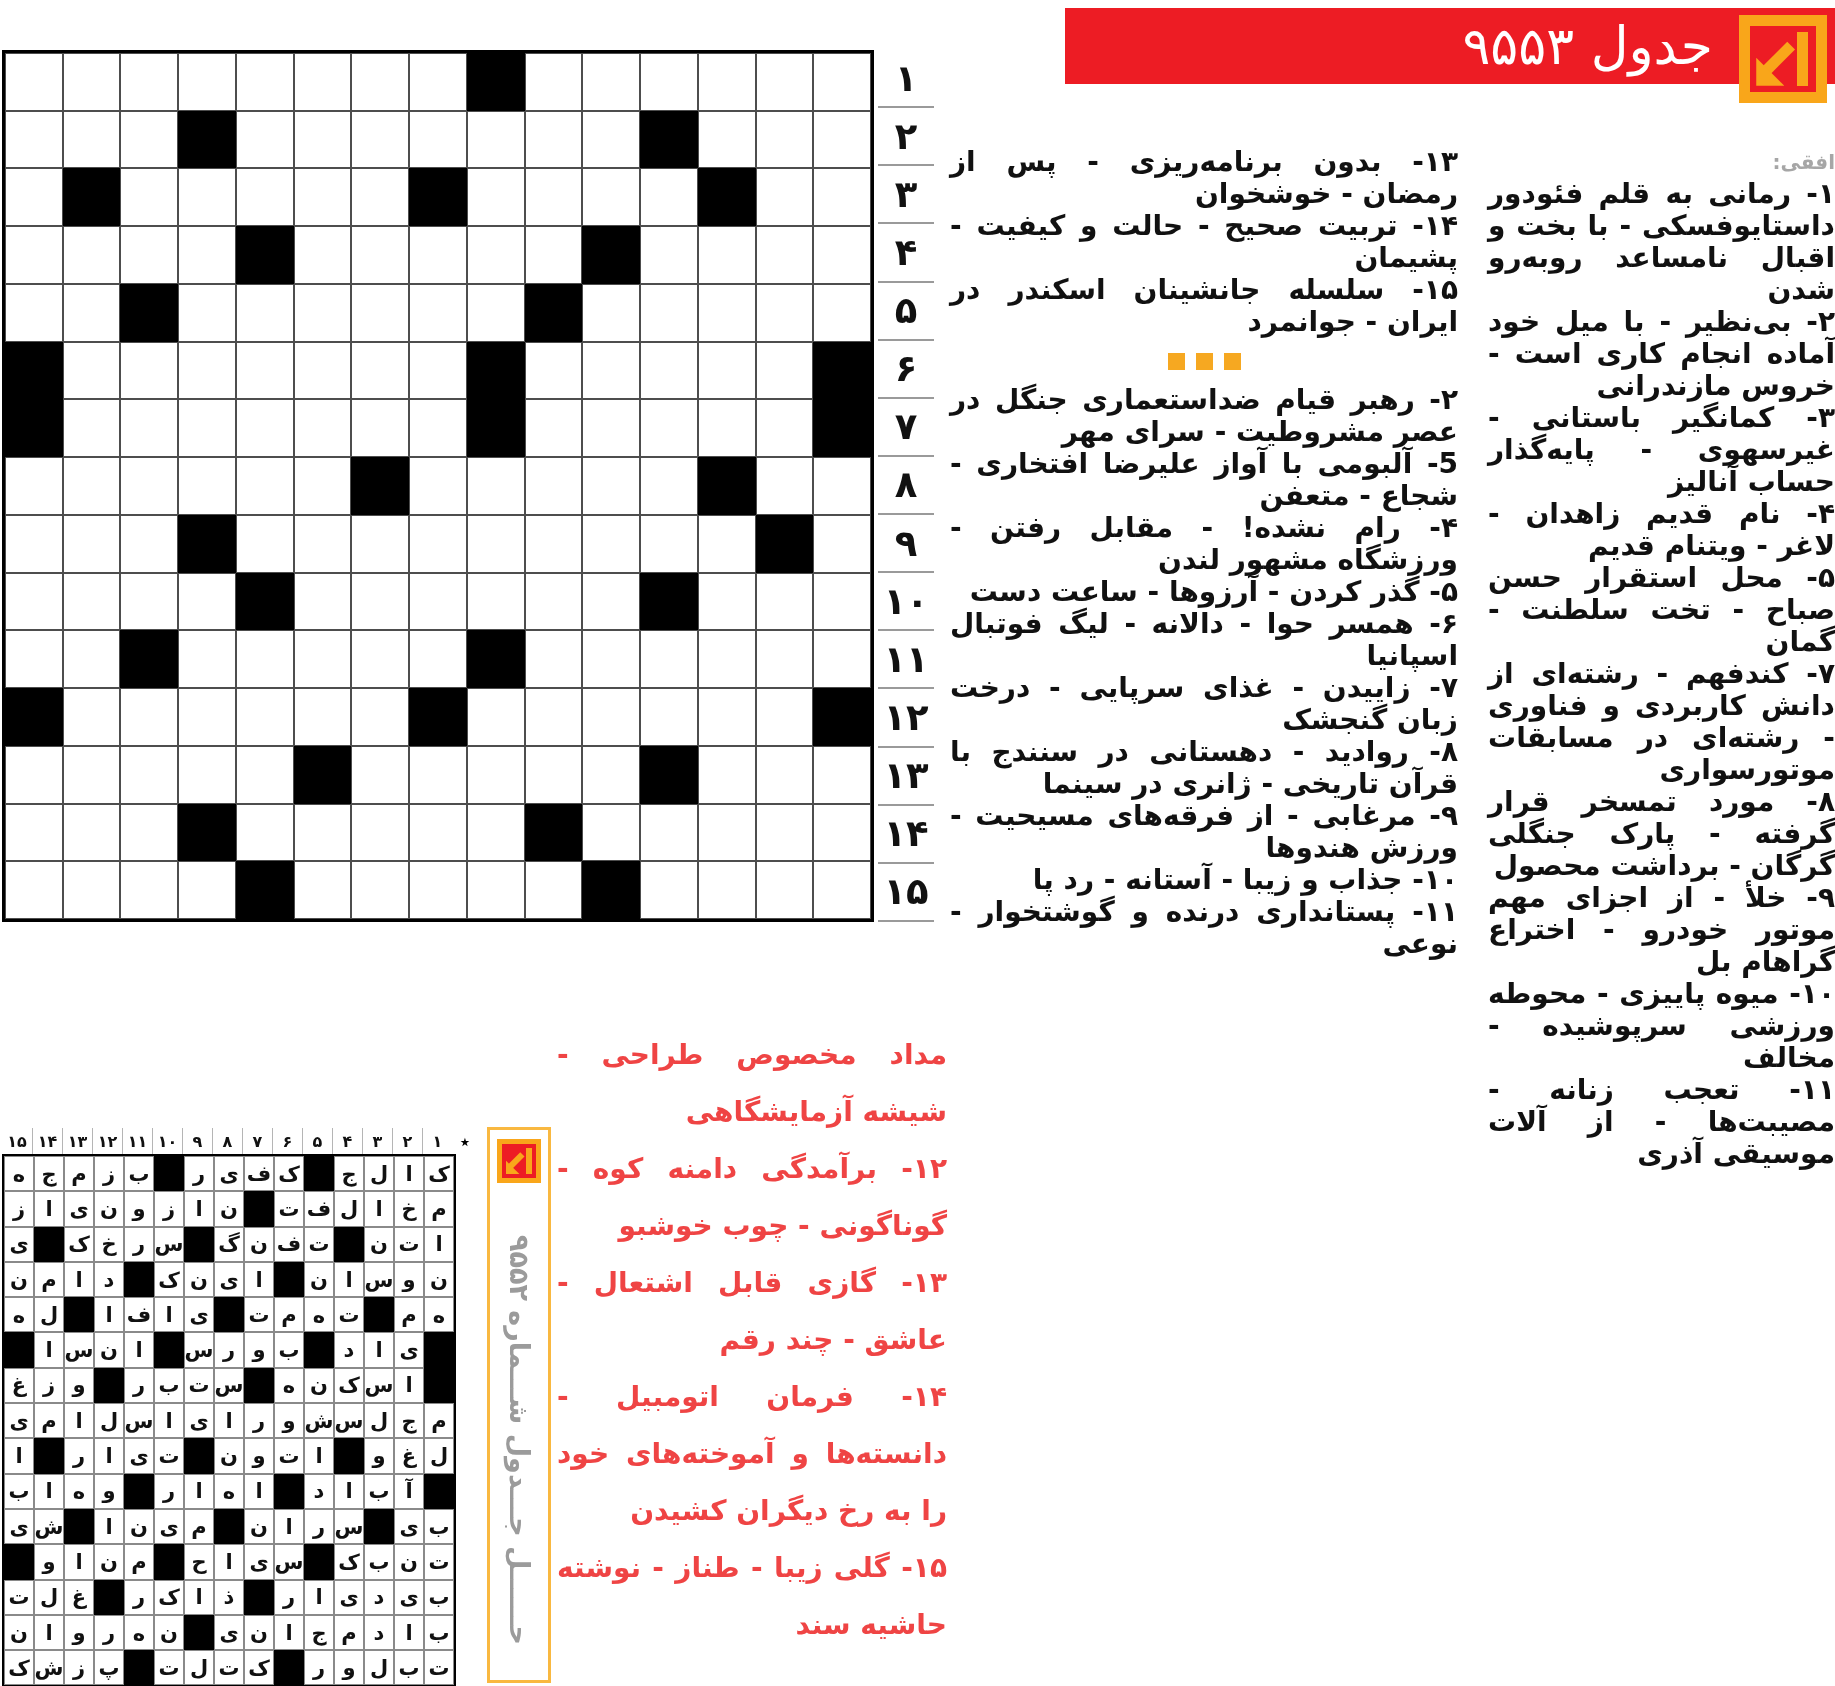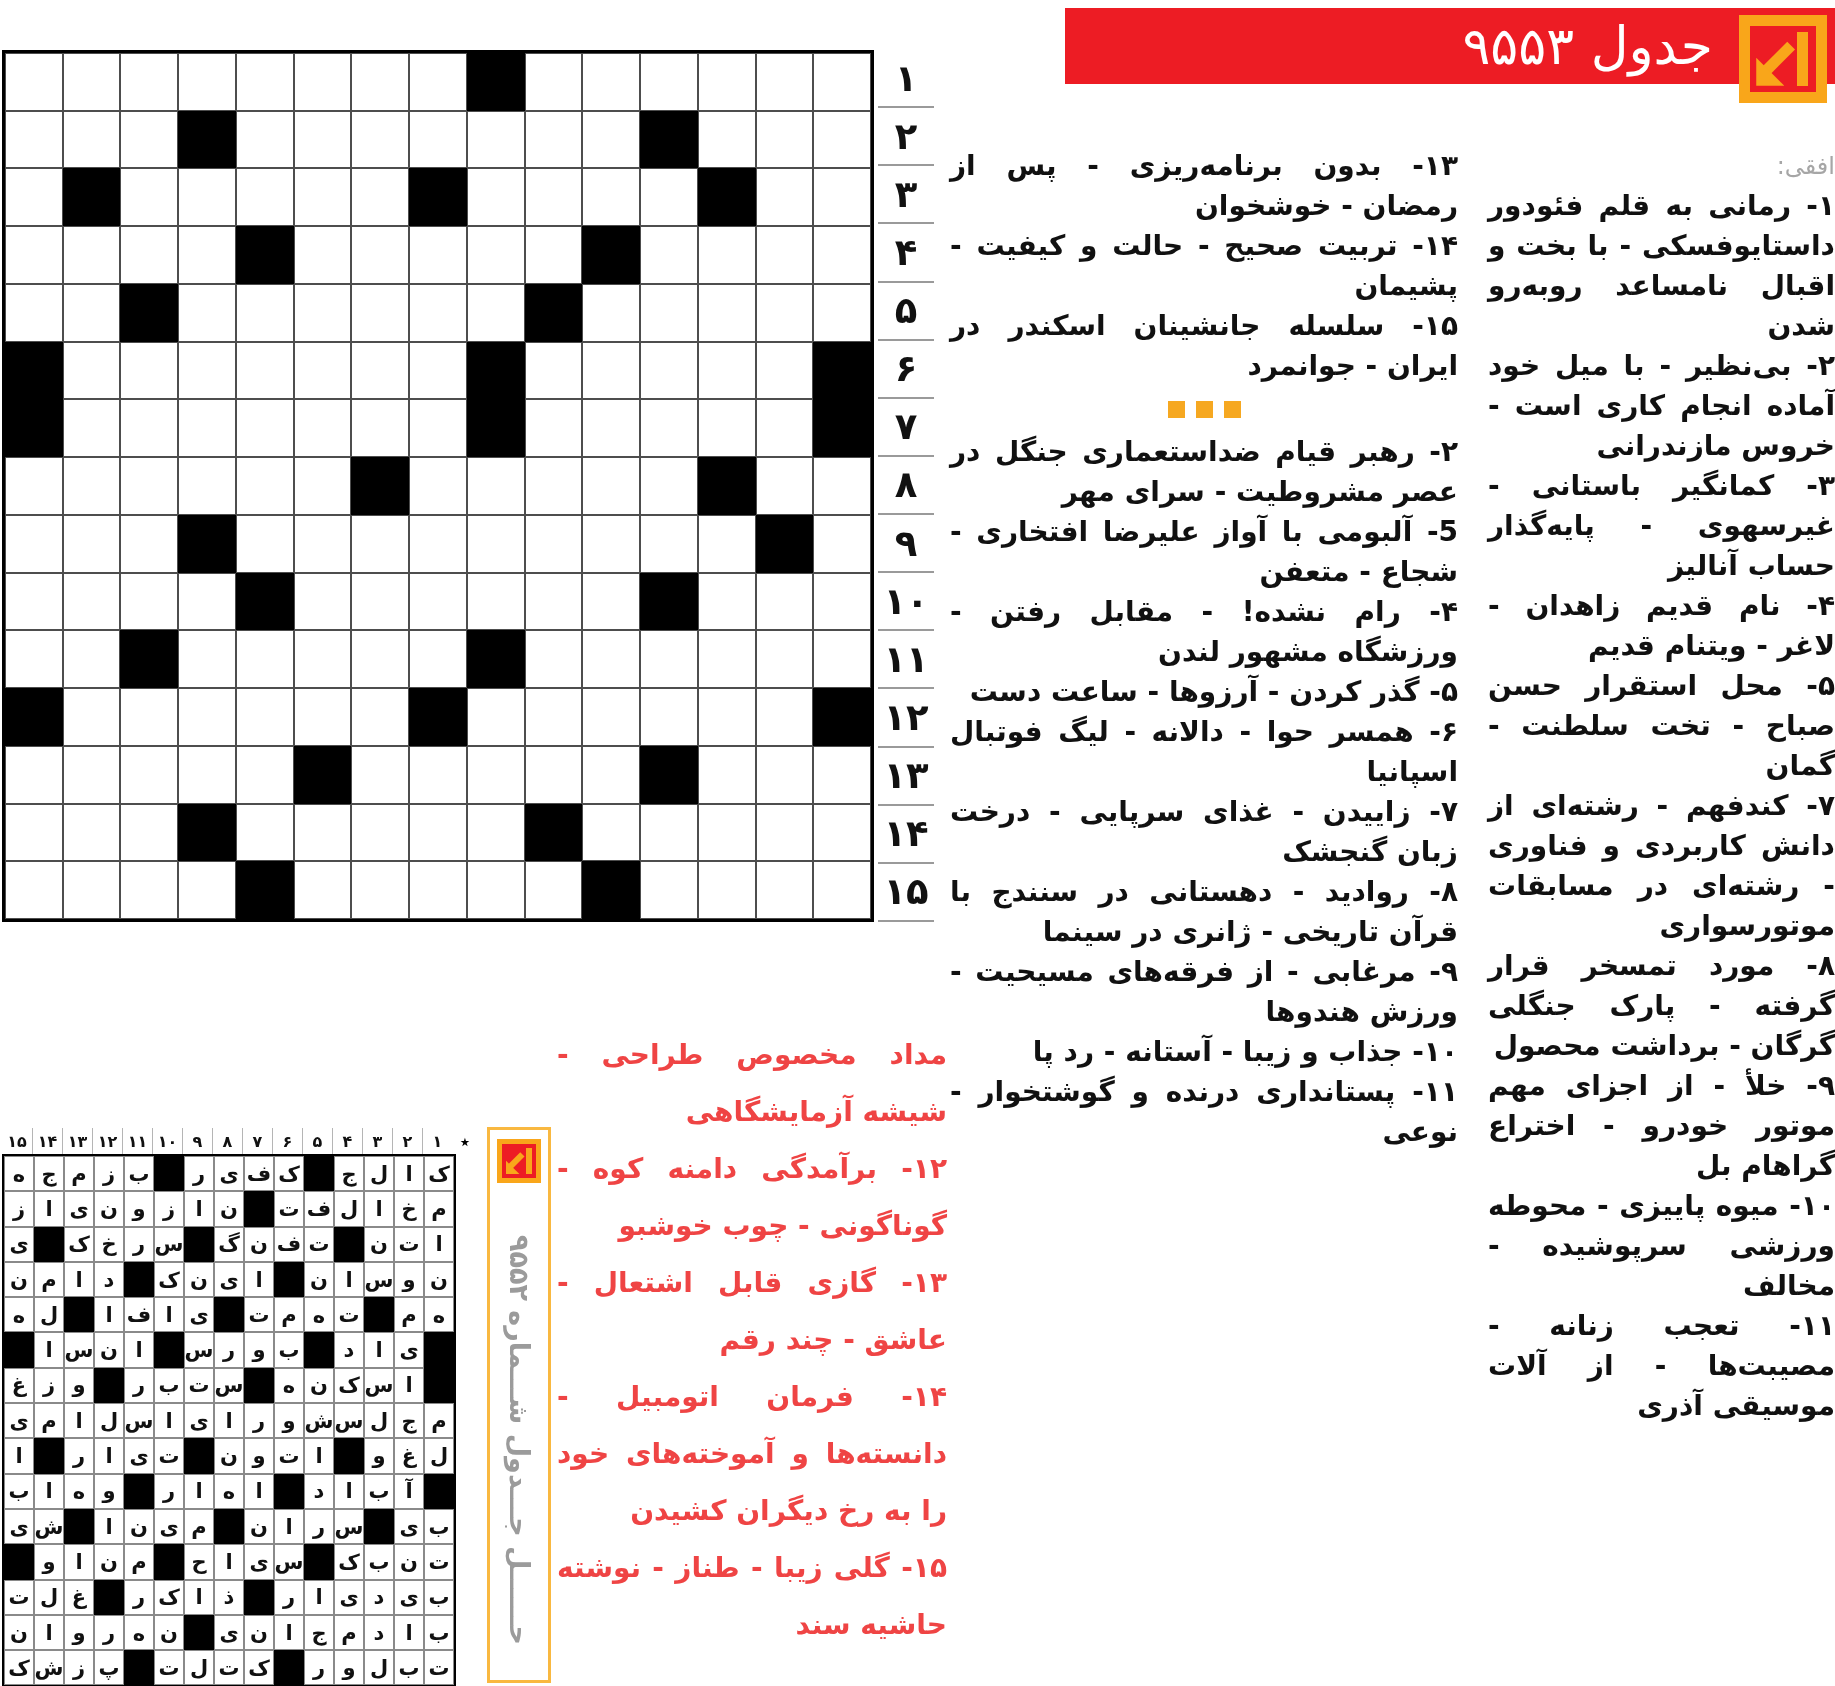--- a/index.html
+++ b/index.html
@@ -30,25 +30,25 @@
   }
   .logo{position:absolute;background:#f9a61a;}
   #banner-logo{right:8px;top:7px;width:88px;height:88px;}
   .logo-inner{position:absolute;left:12%;top:12%;width:76%;height:76%;background:#ed1c24;}
   .glyph-bar{position:absolute;right:12%;top:10%;width:17%;height:80%;background:#f9a61a;}
   .glyph-diag{position:absolute;left:12%;top:42%;width:58%;height:17%;background:#f9a61a;transform:rotate(-45deg);}
   .glyph-tri{position:absolute;left:10%;bottom:10%;width:42%;height:42%;background:#f9a61a;clip-path:polygon(0 0,0 100%,100% 100%);}
   
   .clue-col{
     position:absolute;direction:rtl;text-align:justify;color:#111;
-    font-size:28px;line-height:40px;font-weight:bold;
+    font-size:28px;line-height:32px;font-weight:bold;
   }
   #clues-right{left:1488px;top:146px;width:347px;}
   #clues-mid{left:950px;top:146px;width:508px;}
-  .clue-heading{color:#a6a6a6;font-size:24px;font-weight:normal;margin:0;}
+  .clue-heading{color:#a6a6a6;font-size:20px;font-weight:bold;margin:0;}
   .clue{margin:0;}
   #sep-squares{display:flex;gap:11px;justify-content:center;align-items:center;height:46px;}
   .sq{width:17px;height:17px;background:#f6a821;}
   #down-cont{
     position:absolute;left:557px;top:1026px;width:390px;direction:rtl;
     text-align:justify;font-size:28px;line-height:57px;font-weight:bold;color:#ef4444;
   }
   
   #solution-box{
     position:absolute;left:487px;top:1127px;width:64px;height:556px;

